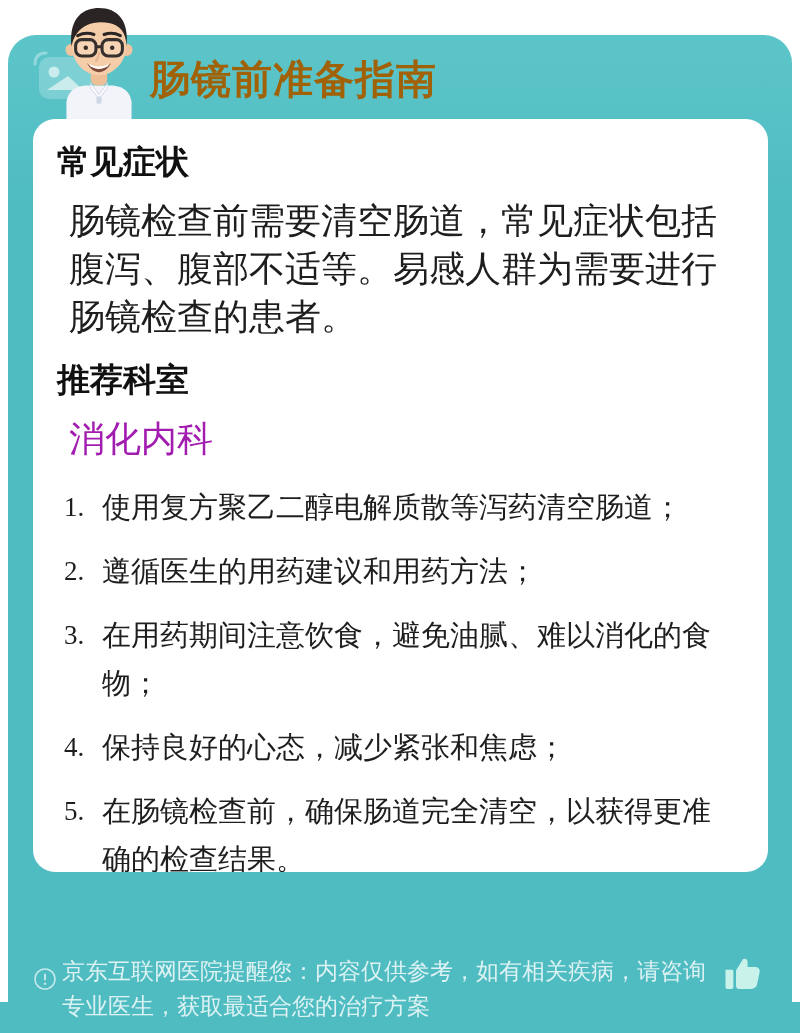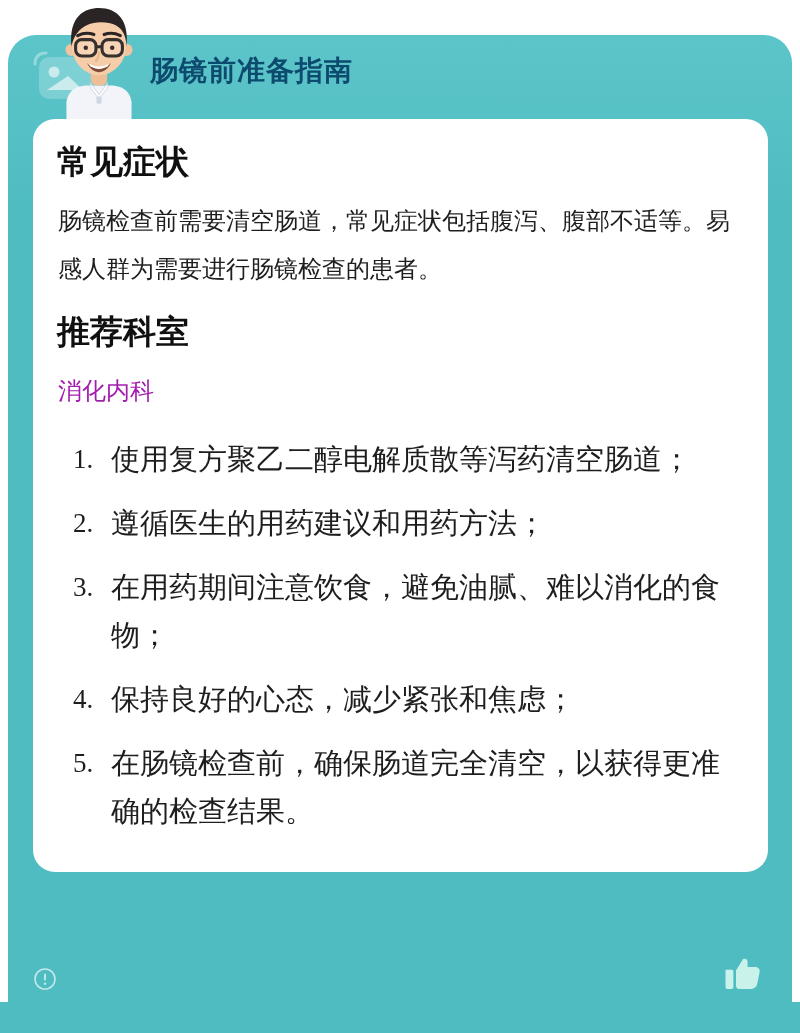--- a/index.html
+++ b/index.html
@@ -9,32 +9,32 @@
   
   .panel{position:absolute;left:8px;right:8px;top:35px;bottom:0;
     background:linear-gradient(180deg,var(--teal-light,#5cc5c9) 0%,var(--teal,#4fbcc2) 18%,var(--teal,#4fbcc2) 100%);
     border-radius:28px 28px 0 0;}
   .bleed{position:absolute;left:0;right:0;top:1002px;height:31px;background:var(--teal,#4fbcc2);}
 
   
   .image-icon{position:absolute;left:32px;top:48px;width:66px;height:60px;}
   .avatar{position:absolute;left:46px;top:2px;width:106px;height:118px;}
   .title{position:absolute;left:150px;top:52px;width:600px;
-    font-size:28px;font-weight:700;color:#0c4a6e;letter-spacing:1px;}
+    font-size:40px;font-weight:700;color:#a16207;letter-spacing:1px;}
 
   
   .card{position:absolute;left:33px;top:119px;width:735px;height:753px;
     background:#ffffff;border-radius:22px;box-sizing:border-box;
     padding:24px 24px 10px 24px;overflow:hidden;}
   .card h2{margin:14px 0 16px 0;font-size:33px;line-height:38px;
     font-weight:700;color:var(--heading,#101010);}
   .card h2:first-child{margin-top:0;}
-  .card p{margin:0 0 20px 1px;font-size:24px;line-height:48px;color:#1e1e1e;}
+  .card p{margin:0 0 20px 12px;font-size:36px;line-height:48px;color:#1e1e1e;}
   .card p.dept{color:#a21caf;}
-  .card ol{margin:16px;padding:0;list-style:none;counter-reset:pt;}
+  .card ol{margin:7px;padding:0;list-style:none;counter-reset:pt;}
   .card ol li{position:relative;counter-increment:pt;margin:0 0 16px 0;
     padding-left:38px;font-size:29px;line-height:48px;color:#1e1e1e;}
   .card ol li::before{content:counter(pt) ".";position:absolute;left:0;top:0;
     font-size:27px;color:#1e1e1e;font-family:"Liberation Serif","DejaVu Serif",serif;}
 
   
   .footer{position:absolute;left:0;right:0;top:940px;height:93px;}
   .info-icon{position:absolute;left:33px;top:27px;width:24px;height:24px;}
   .disclaimer{position:absolute;left:62px;top:14px;width:660px;margin:0;
     font-size:23px;line-height:35px;color:rgba(255,255,255,0.80);}
@@ -102,20 +102,21 @@
   </div>
 
   <div class="footer">
     <span class="info-icon">
       <svg width="24" height="24" viewBox="0 0 24 24">
         <circle cx="12" cy="12" r="10" stroke="rgba(255,255,255,0.65)" stroke-width="1.6" fill="none"></circle>
         <rect x="11" y="6.5" width="2" height="7" rx="1" fill="rgba(255,255,255,0.65)"></rect>
         <circle cx="12" cy="16.8" r="1.2" fill="rgba(255,255,255,0.65)"></circle>
       </svg>
     </span>
+    <p class="disclaimer">京东互联网医院提醒您：内容仅供参考，如有相关疾病，请咨询专业医生，获取最适合您的治疗方案</p>
     <span class="thumb">
       <svg width="42" height="42" viewBox="0 0 24 24">
         <path fill="#c9f2ea" d="M2 9.5h3.6c.5 0 .9.4.9.9v9.2c0 .5-.4.9-.9.9H2.9c-.5 0-.9-.4-.9-.9V9.5zM8 10l3.6-5.9c.3-.5.8-.8 1.4-.8.9 0 1.6.7 1.6 1.6V8h4.6c1.5 0 2.6 1.4 2.3 2.9l-1.4 6.8c-.3 1.6-1.7 2.8-3.4 2.8H9.7c-.9 0-1.7-.8-1.7-1.7V10z"></path>
       </svg>
     </span>
   </div>
 
 </div>
 
 </body></html>

